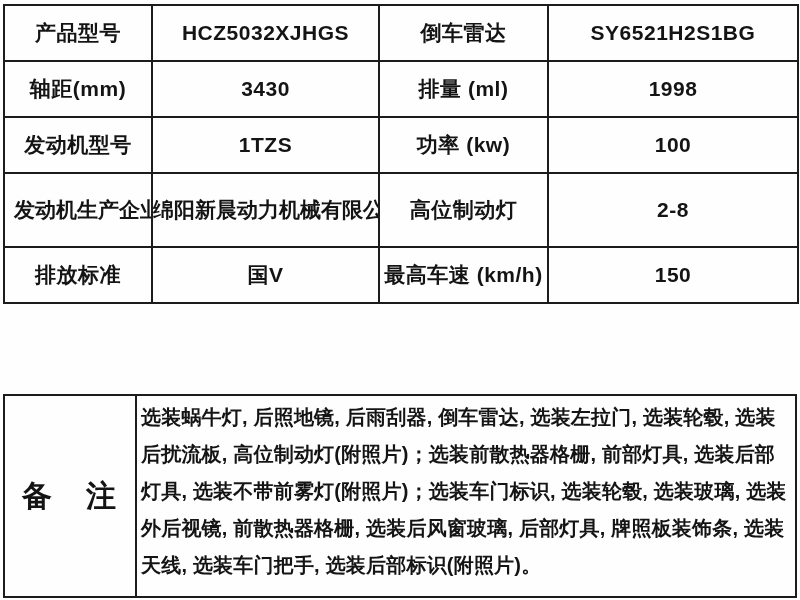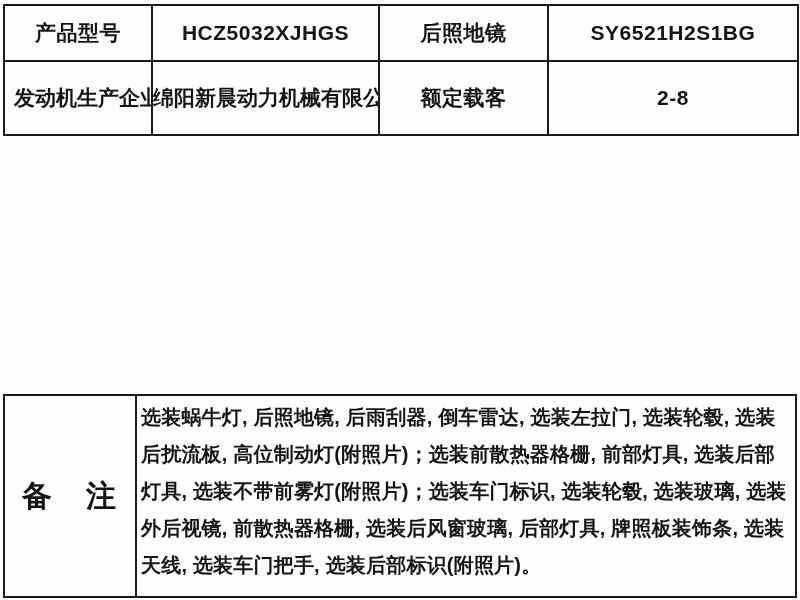--- a/index.html
+++ b/index.html
@@ -75,28 +75,46 @@
     <colgroup>
       <col style="width:148px">
       <col style="width:227px">
       <col style="width:169px">
       <col style="width:250px">
     </colgroup>
     <tbody>
       <tr>
         <td>产品型号</td>
         <td>HCZ5032XJHGS</td>
-        <td>后照地镜</td>
+        <td>倒车雷达</td>
         <td>SY6521H2S1BG</td>
+      </tr>
+      <tr>
+        <td>轴距(mm)</td>
+        <td>3430</td>
+        <td>排量 (ml)</td>
+        <td>1998</td>
+      </tr>
+      <tr>
+        <td>发动机型号</td>
+        <td>1TZS</td>
+        <td>功率 (kw)</td>
+        <td>100</td>
       </tr>
       <tr>
         <td style="letter-spacing:0; padding:9px;">发动机生产企业</td>
         <td style="letter-spacing:0; padding:0;">绵阳新晨动力机械有限公司</td>
-        <td>额定载客</td>
+        <td>高位制动灯</td>
         <td>2-8</td>
+      </tr>
+      <tr>
+        <td>排放标准</td>
+        <td>国V</td>
+        <td>最高车速 (km/h)</td>
+        <td>150</td>
       </tr>
     </tbody>
   </table>
 
   <table class="remark-table">
     <tbody>
       <tr>
         <td class="remark-label">备　注</td>
         <td class="remark-body">选装蜗牛灯, 后照地镜, 后雨刮器, 倒车雷达, 选装左拉门, 选装轮毂, 选装后扰流板, 高位制动灯(附照片)；选装前散热器格栅, 前部灯具, 选装后部灯具, 选装不带前雾灯(附照片)；选装车门标识, 选装轮毂, 选装玻璃, 选装外后视镜, 前散热器格栅, 选装后风窗玻璃, 后部灯具, 牌照板装饰条, 选装天线, 选装车门把手, 选装后部标识(附照片)。</td>
       </tr>

